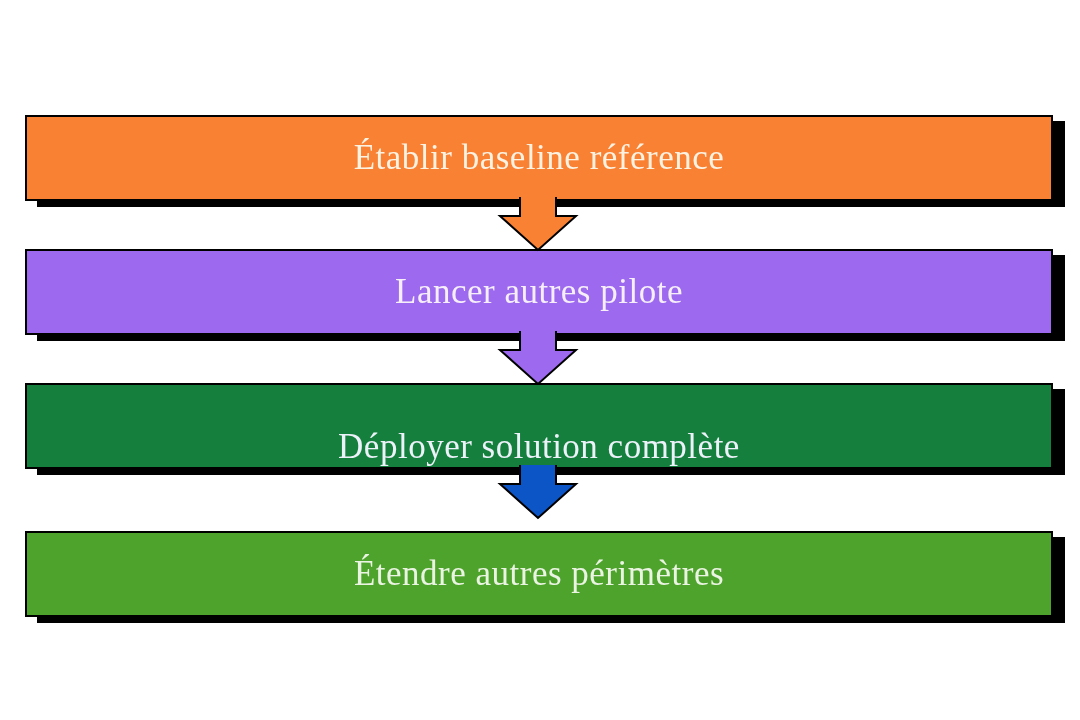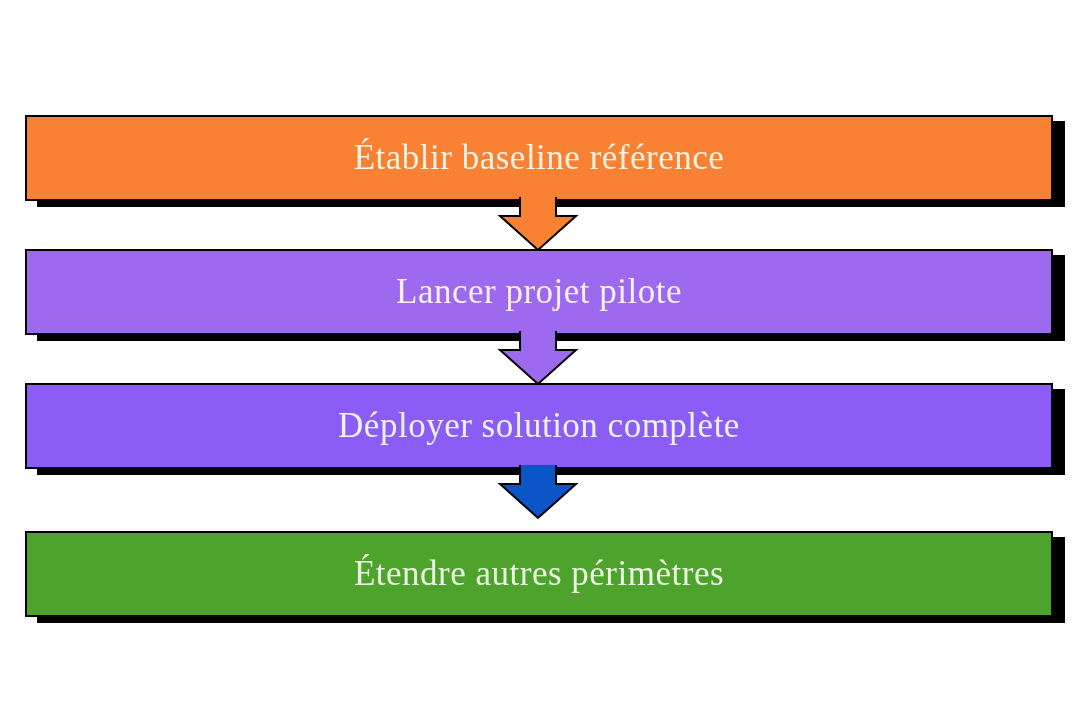--- a/index.html
+++ b/index.html
@@ -42,26 +42,26 @@
 <body>
 
 <div class="canvas" style="background: rgb(255, 255, 255);">
     <div class="bar" style="top: 115px; background: rgb(249, 129, 52); border-color: rgb(0, 0, 0); box-shadow: rgb(0, 0, 0) 12px 6px 0px;">
       <span class="bar-label" style="color: rgb(252, 242, 226);">Établir baseline référence</span>
     </div>
     <svg class="arrow" viewBox="0 0 80 56" width="80" height="56" style="top: 197px;">
       <path d="M21,0 L21,19 L1,19 L39,53 L77,19 L57,19 L57,0" fill="#F98134" stroke="#000000" stroke-width="2" stroke-linejoin="miter"></path>
     </svg>
     <div class="bar" style="top: 249px; background: rgb(156, 105, 239); border-color: rgb(0, 0, 0); box-shadow: rgb(0, 0, 0) 12px 6px 0px;">
-      <span class="bar-label" style="color: rgb(246, 238, 249);">Lancer projet pilote</span>
+      <span class="bar-label" style="color: rgb(246, 238, 249);">Lancer autres pilote</span>
     </div>
     <svg class="arrow" viewBox="0 0 80 56" width="80" height="56" style="top: 331px;">
       <path d="M21,0 L21,19 L1,19 L39,53 L77,19 L57,19 L57,0" fill="#9C69EF" stroke="#000000" stroke-width="2" stroke-linejoin="miter"></path>
     </svg>
-    <div class="bar" style="top: 383px; background: #8b5cf6; border-color: rgb(0, 0, 0); box-shadow: rgb(0, 0, 0) 12px 6px 0px;">
+    <div class="bar" style="top: 383px; background: #15803d; border-color: rgb(0, 0, 0); box-shadow: rgb(0, 0, 0) 12px 6px 0px; align-items: flex-end;">
       <span class="bar-label" style="color: rgb(237, 242, 250);">Déployer solution complète</span>
     </div>
     <svg class="arrow" viewBox="0 0 80 56" width="80" height="56" style="top: 465px;">
       <path d="M21,0 L21,19 L1,19 L39,53 L77,19 L57,19 L57,0" fill="#0C55C7" stroke="#000000" stroke-width="2" stroke-linejoin="miter"></path>
     </svg>
     <div class="bar" style="top: 531px; background: rgb(78, 163, 44); border-color: rgb(0, 0, 0); box-shadow: rgb(0, 0, 0) 12px 6px 0px;">
       <span class="bar-label" style="color: rgb(235, 244, 227);">Étendre autres périmètres</span>
     </div>
   </div>
 

